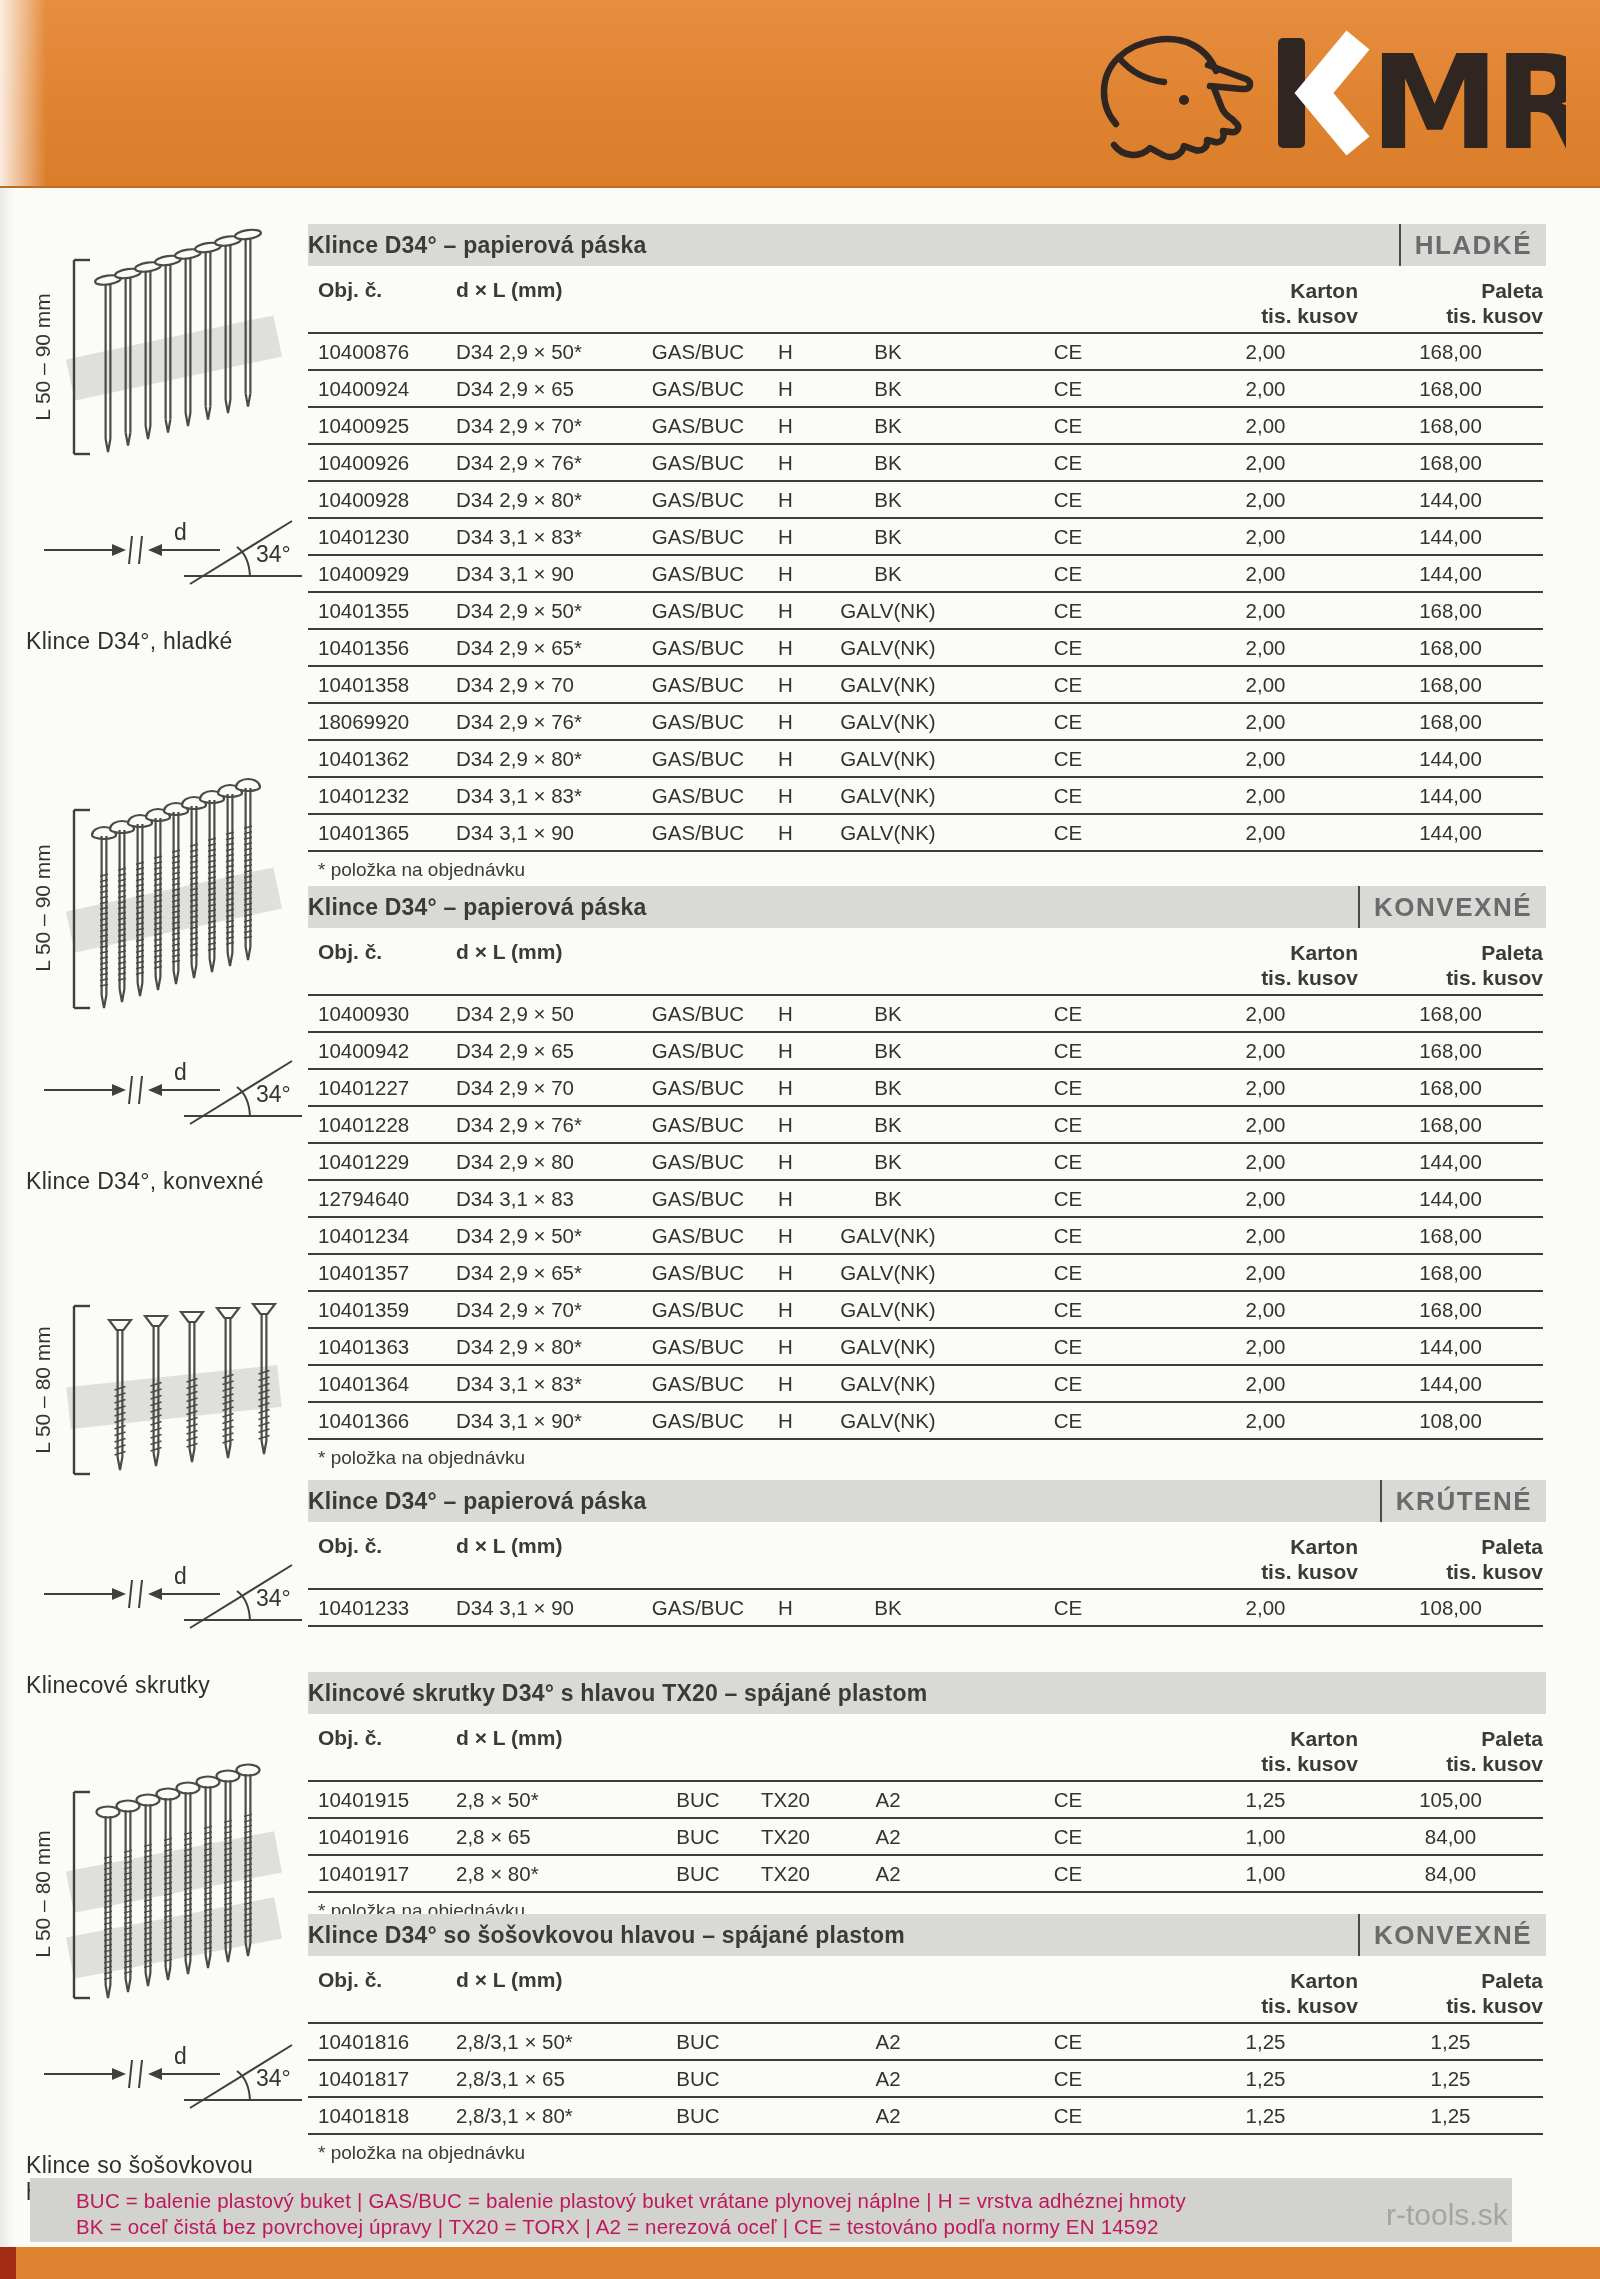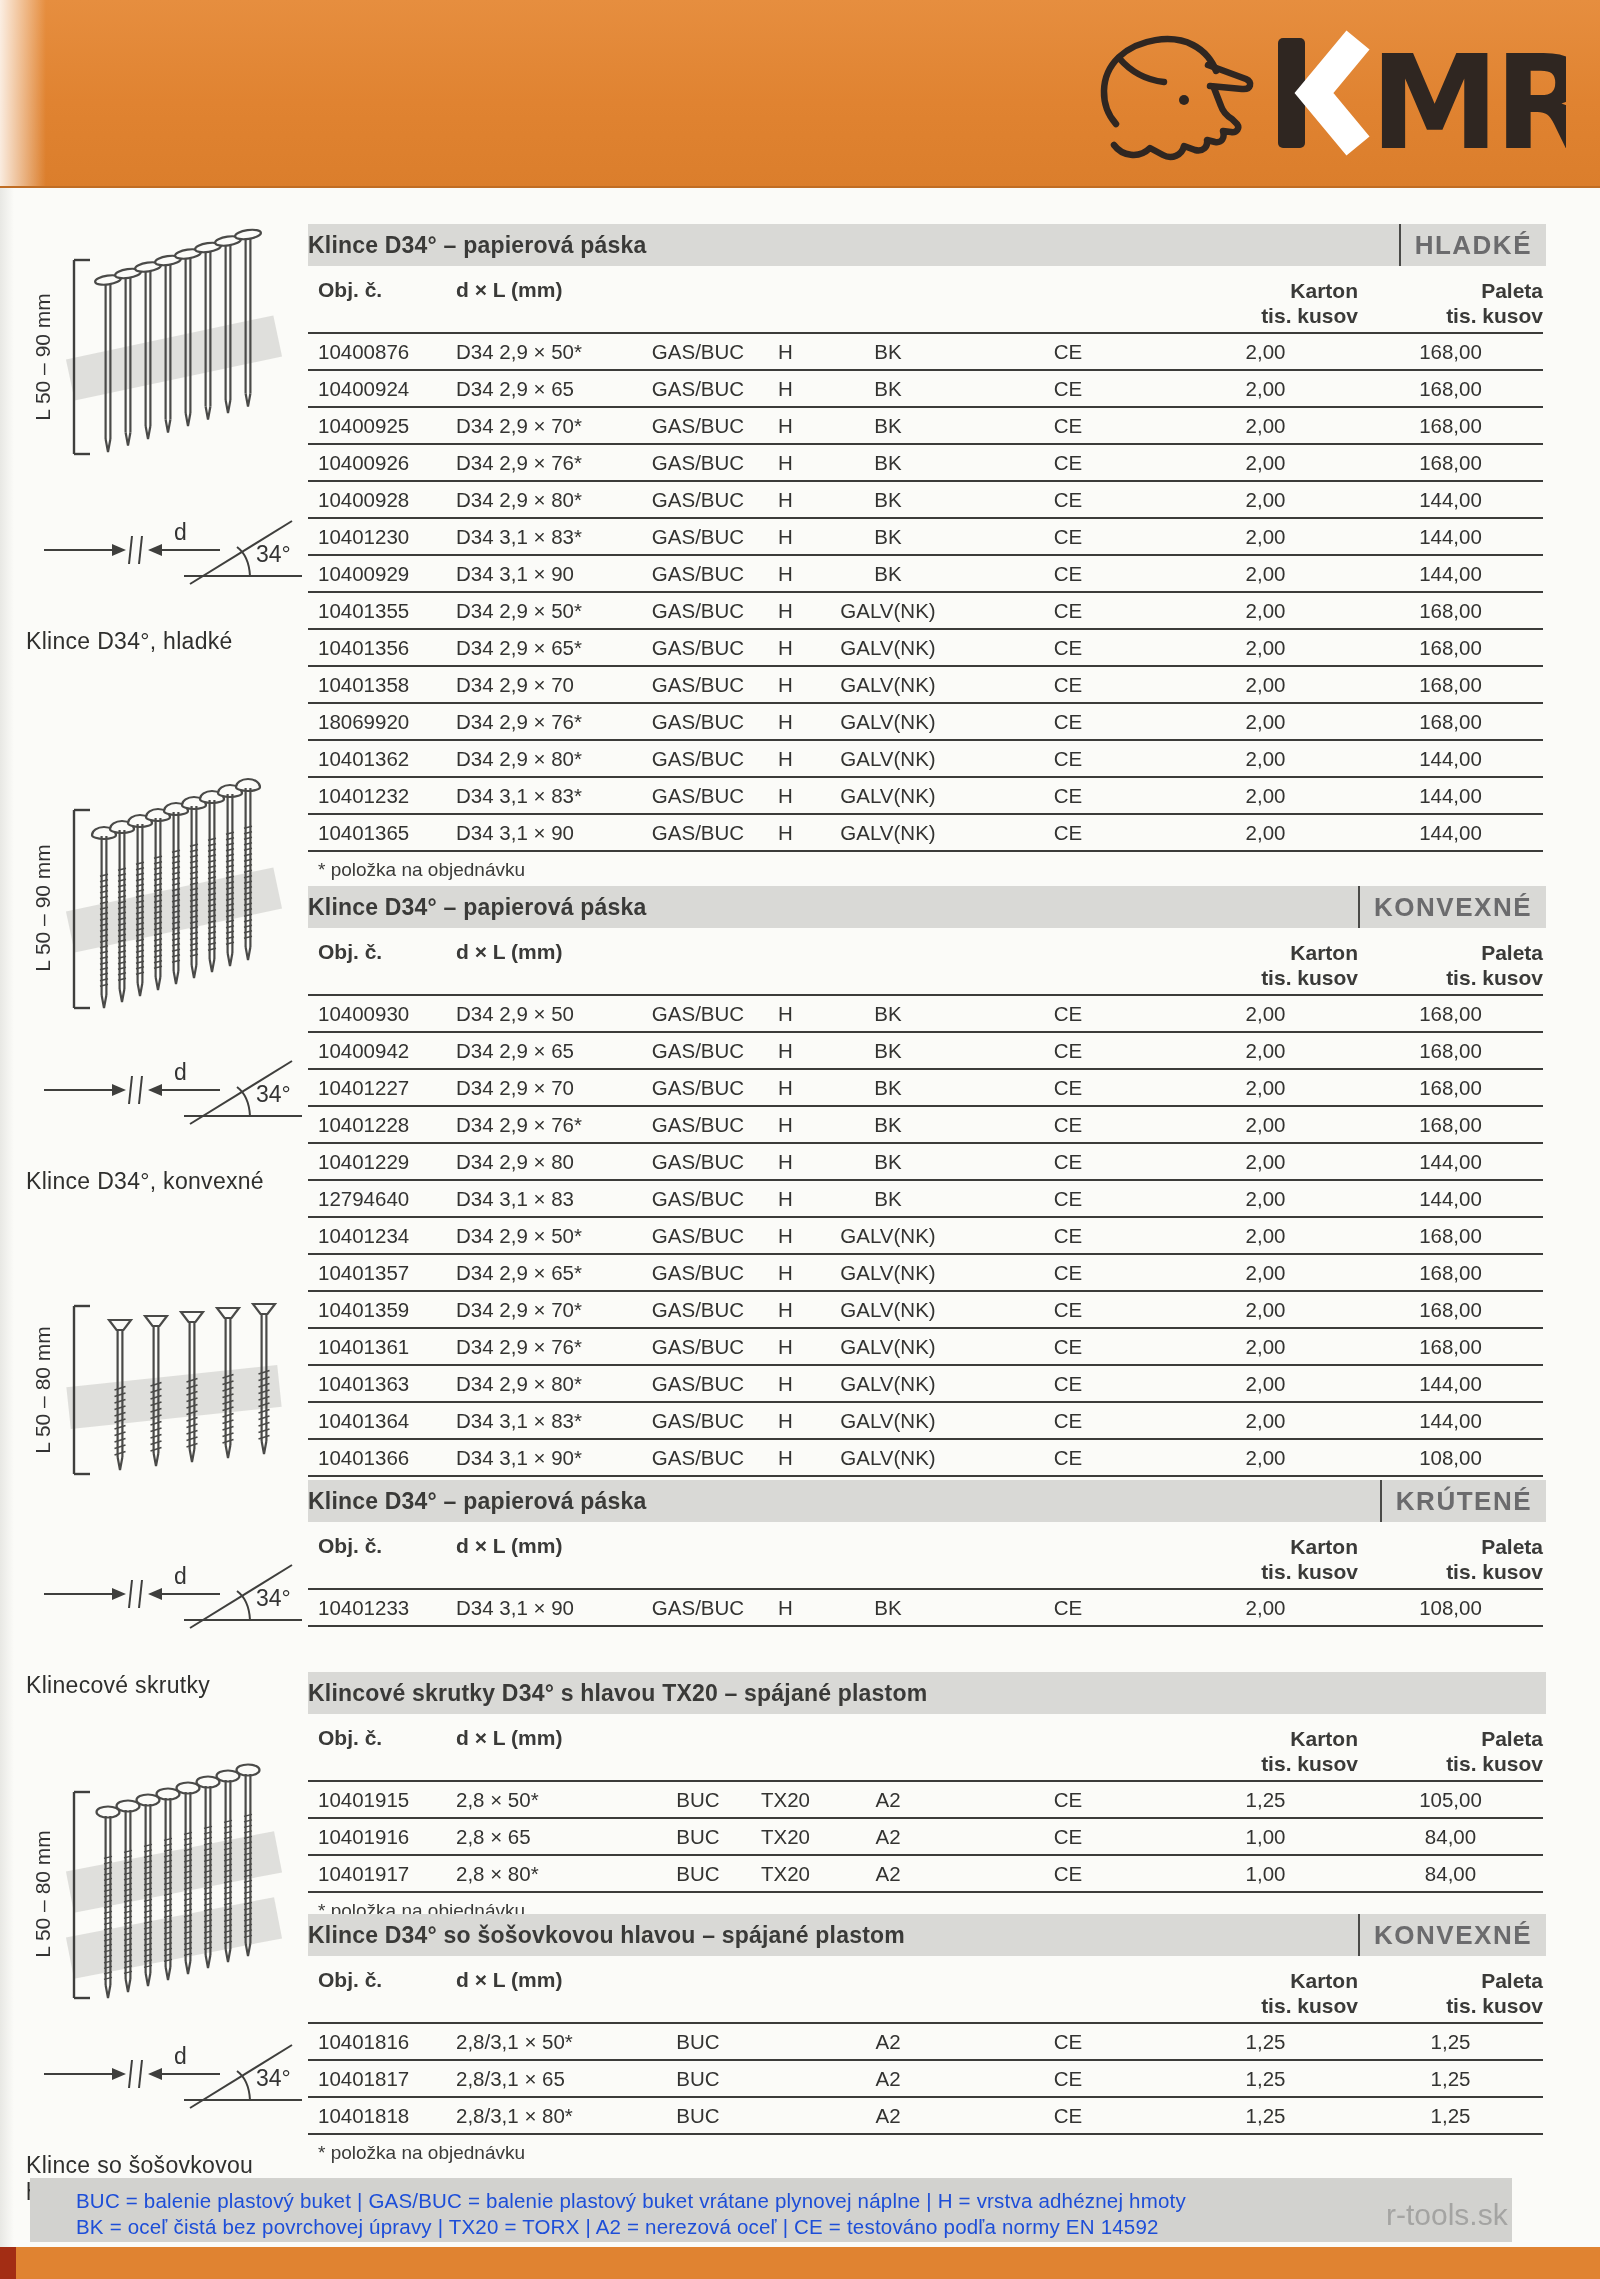--- a/index.html
+++ b/index.html
@@ -52,21 +52,21 @@
   table.grid td{border-top:2px solid #3c3c3a;height:35px;font-size:20.5px;color:#333331;
     text-align:center;padding:0;white-space:nowrap;overflow:hidden;}
   table.grid tr:last-child td{border-bottom:2px solid #3c3c3a;}
   table.grid td.c0{text-align:left;padding-left:10px;}
   table.grid td.c1{text-align:left;padding-left:8px;}
   .fnote{font-size:19px;color:#3b3b39;margin-top:7px;padding-left:10px;}
   .fnote:empty{display:none;}
   
   .legend{position:absolute;left:30px;top:2178px;width:1482px;height:64px;background:#d2d2cf;
     padding:10px 0 0 46px;box-sizing:border-box;}
-  .legend div{font-size:20.5px;color:#1d4ed8;line-height:26px;letter-spacing:.2px;}
+  .legend div{font-size:20.5px;color:#be185d;line-height:26px;letter-spacing:.2px;}
   .watermark{position:absolute;left:1386px;top:2198px;font-size:30px;color:rgba(125,125,125,.55);}
 </style>
 </head>
 <body>
 
 <div class="band-top">
   <div class="edge-fade"></div>
   <svg class="logo" viewBox="0 0 480 138" aria-label="KMR">
     <g>
       <path class="stroke" d="M 30,100 C 14,82 13,52 33,33 C 52,15 86,10 107,21 C 119,27 127,38 130,47"></path>
@@ -1020,30 +1020,20 @@
           <td class="c0">10401359</td>
           <td class="c1">D34 2,9 × 70*</td>
           <td class="c2">GAS/BUC</td>
           <td class="c3">H</td>
           <td class="c4">GALV(NK)</td>
           <td class="c5">CE</td>
           <td class="c6">2,00</td>
           <td class="c7">168,00</td>
         </tr>
         <tr>
-          <td class="c0">10401361</td>
-          <td class="c1">D34 2,9 × 76*</td>
-          <td class="c2">GAS/BUC</td>
-          <td class="c3">H</td>
-          <td class="c4">GALV(NK)</td>
-          <td class="c5">CE</td>
-          <td class="c6">2,00</td>
-          <td class="c7">168,00</td>
-        </tr>
-        <tr>
           <td class="c0">10401363</td>
           <td class="c1">D34 2,9 × 80*</td>
           <td class="c2">GAS/BUC</td>
           <td class="c3">H</td>
           <td class="c4">GALV(NK)</td>
           <td class="c5">CE</td>
           <td class="c6">2,00</td>
           <td class="c7">144,00</td>
         </tr>
         <tr>

